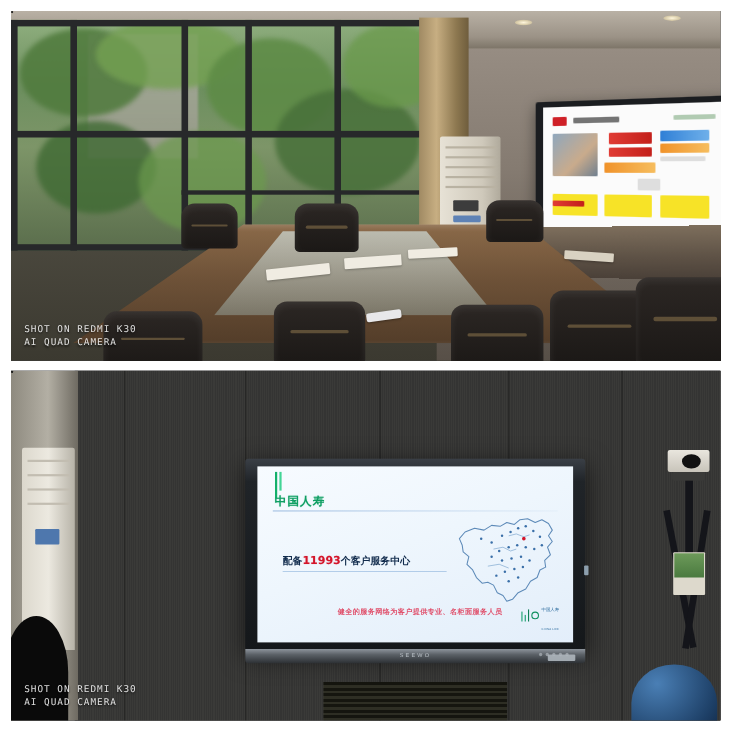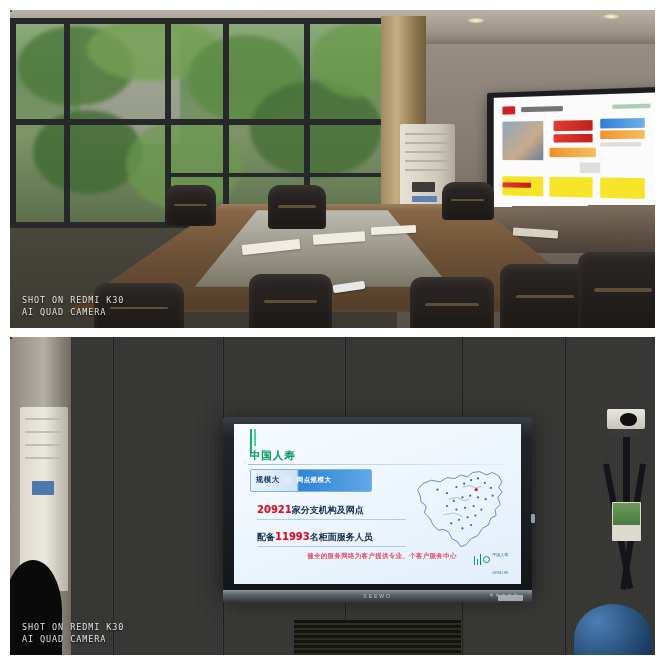--- a/index.html
+++ b/index.html
@@ -469,36 +469,28 @@
       <div class="slide">
 
         <div class="slide-accent">
           <span></span>
             <span></span>
         </div>
         <div class="slide-rule"></div>
 
         <div class="slide-title">中国人寿</div>
 
-        <div class="slide-tag">
-          <span class="k">规模大</span>
-          <span class="arrow"></span>
-          <span class="v">网点规模大</span>
-        </div>
 
         <div class="bullets">
           <div class="bullet">
-            <span class="num">20921</span><span class="txt">家分支机构及网点</span>
-          </div>
-          <div class="bullet">
-            <span class="txt">配备</span><span class="num">11993</span><span class="txt">名柜面服务人员</span>
+            <span class="txt">配备</span><span class="num">11993</span><span class="txt">个客户服务中心</span>
           </div>
         </div>
 
-        <div class="slide-note">健全的服务网络为客户提供专业、个客户服务中心</div>
+        <div class="slide-note">健全的服务网络为客户提供专业、名柜面服务人员</div>
 
         <div class="map">
           <svg viewBox="0 0 120 110" preserveAspectRatio="xMidYMid meet" aria-hidden="true">
             <path d="M13,40 L10,33 L16,26 L26,22 L36,24 L44,19 L53,20 L60,16 L68,18 L74,13
                      L82,12 L90,16 L97,13 L104,17 L108,24 L104,30 L108,36 L103,42 L106,50
                      L100,56 L101,63 L95,66 L92,74 L85,78 L80,86 L72,90 L66,97 L60,99 L56,93
                      L50,90 L46,82 L40,79 L34,80 L28,74 L24,66 L18,60 L20,52 L14,47 Z" fill="none" stroke="#5d8ab8" stroke-width="1.1" stroke-linejoin="round"></path>
             <path d="M62,30 L70,28 L78,31 L84,29" fill="none" stroke="#7aa4cd" stroke-width=".7"></path>
             <path d="M46,44 L56,42 L64,46 L70,44" fill="none" stroke="#7aa4cd" stroke-width=".7"></path>
             <path d="M40,62 L52,60 L62,64" fill="none" stroke="#7aa4cd" stroke-width=".7"></path>

